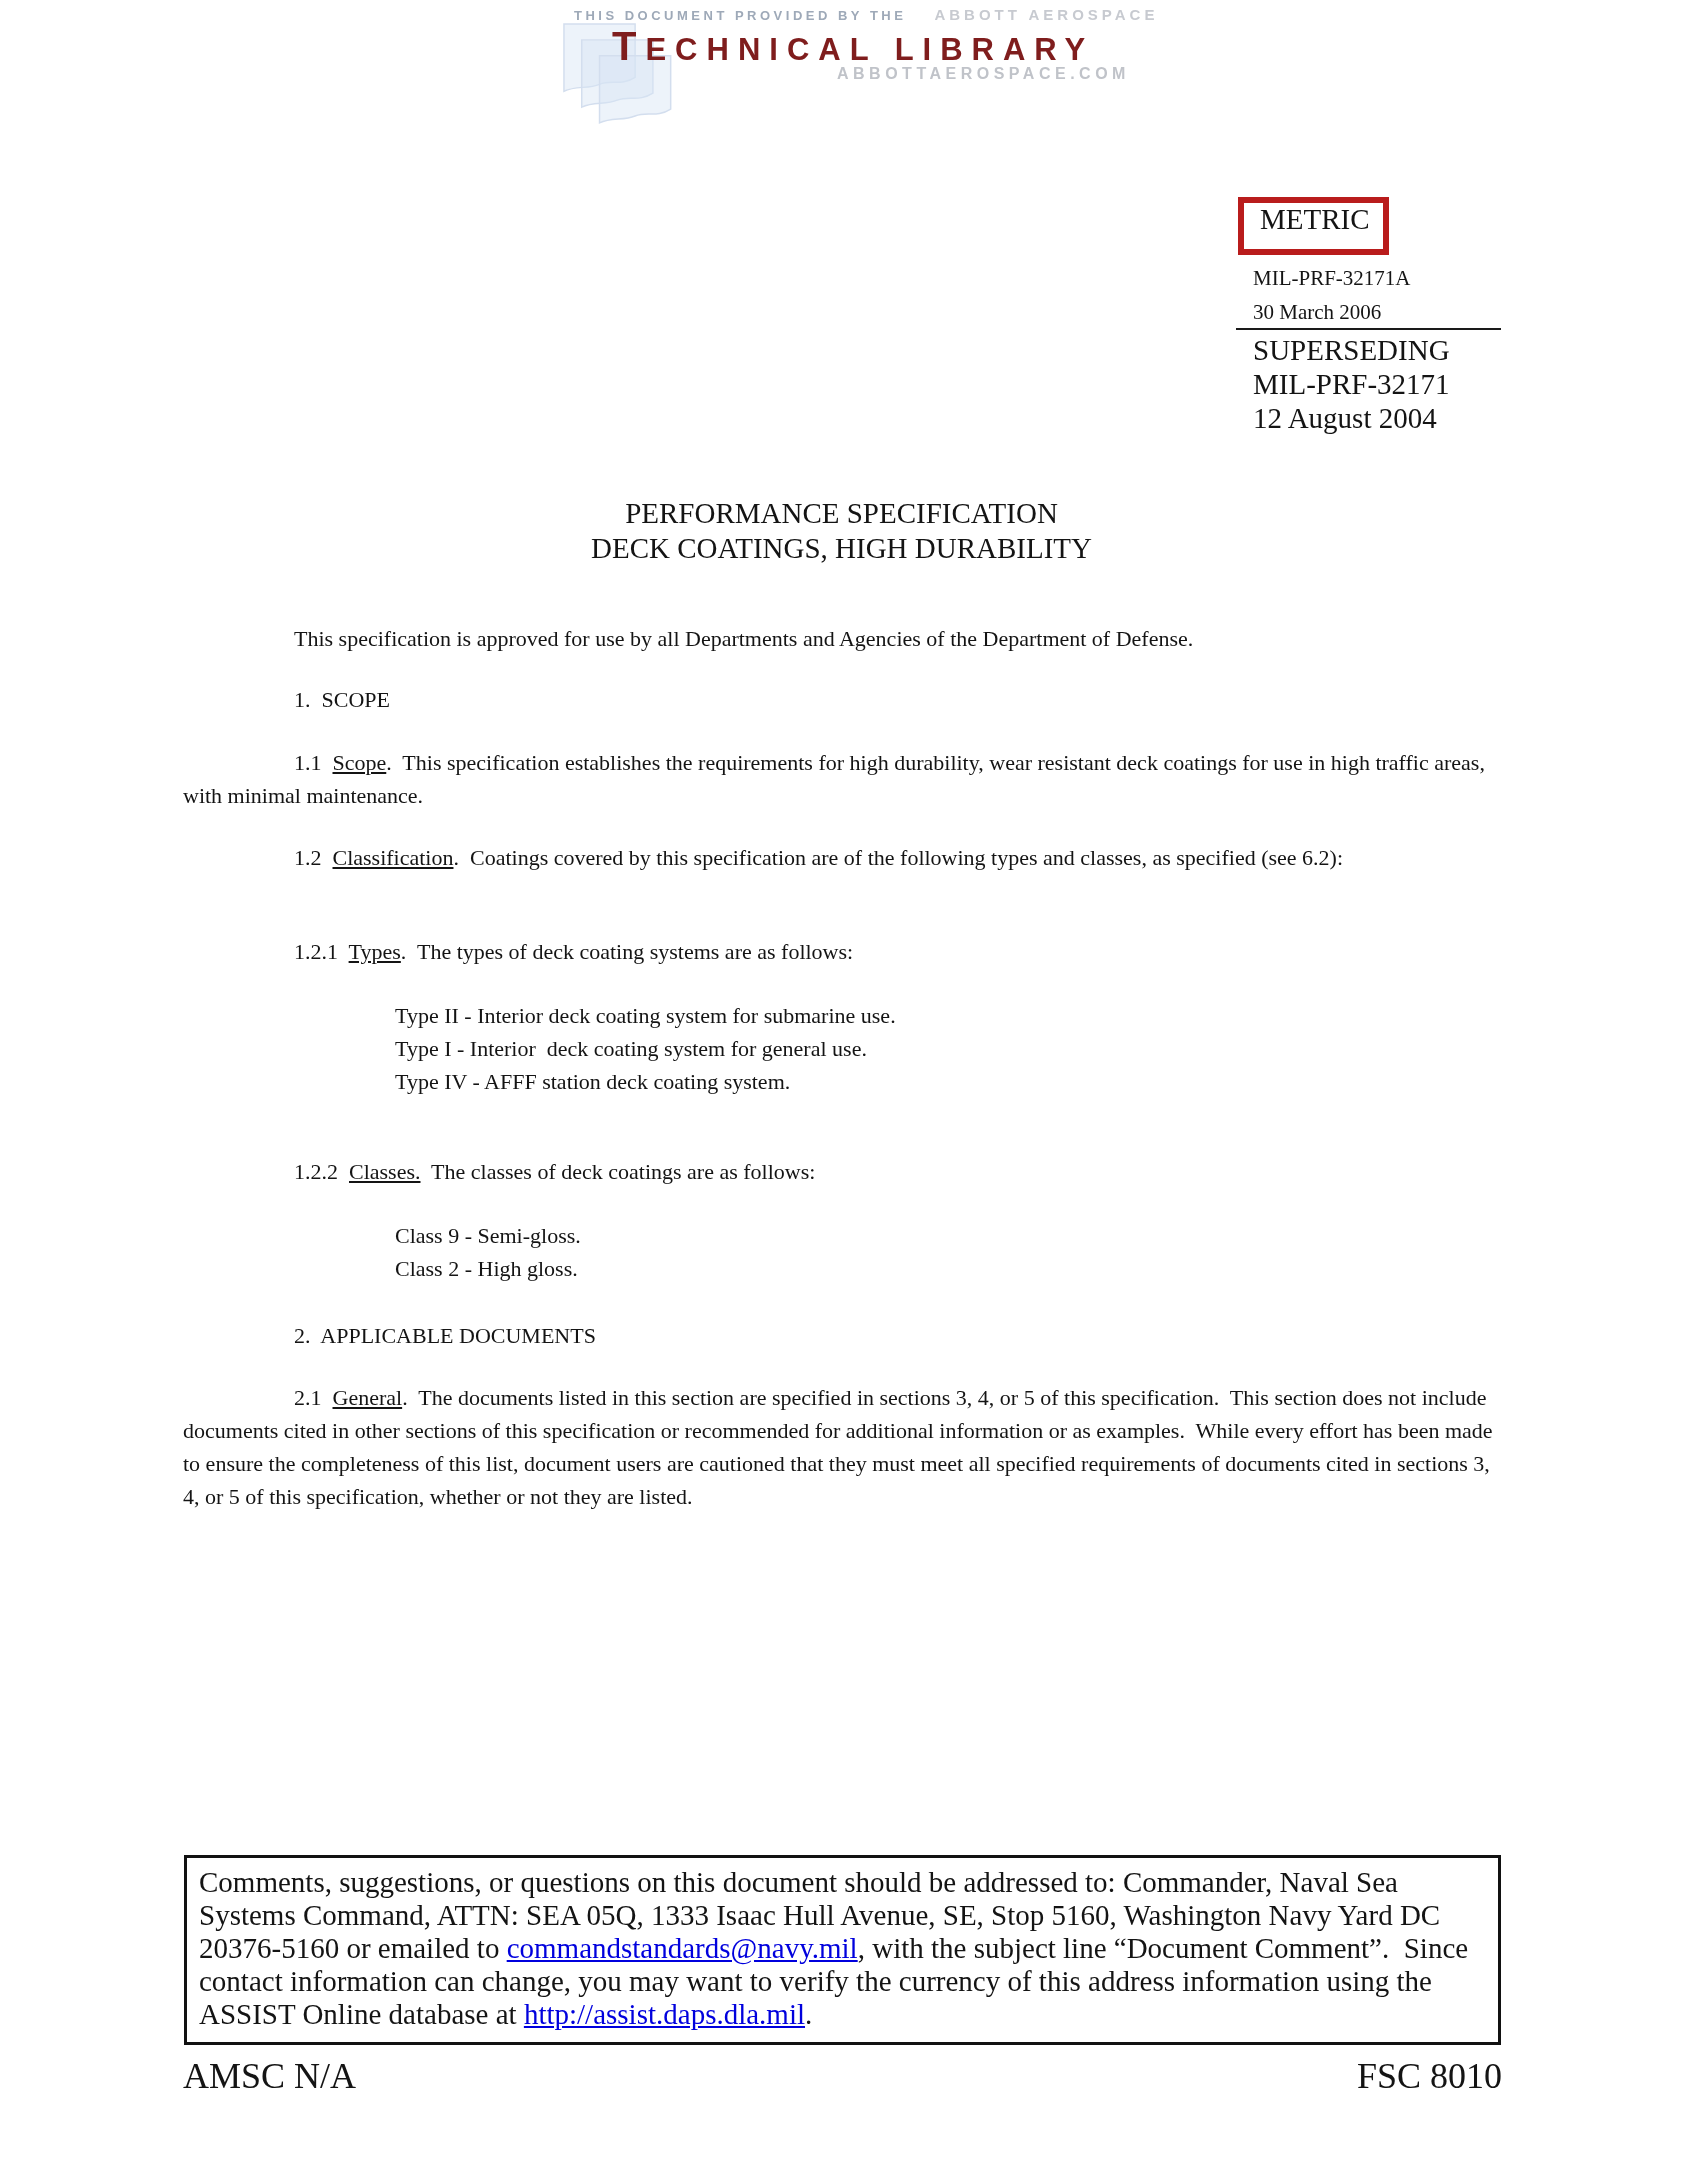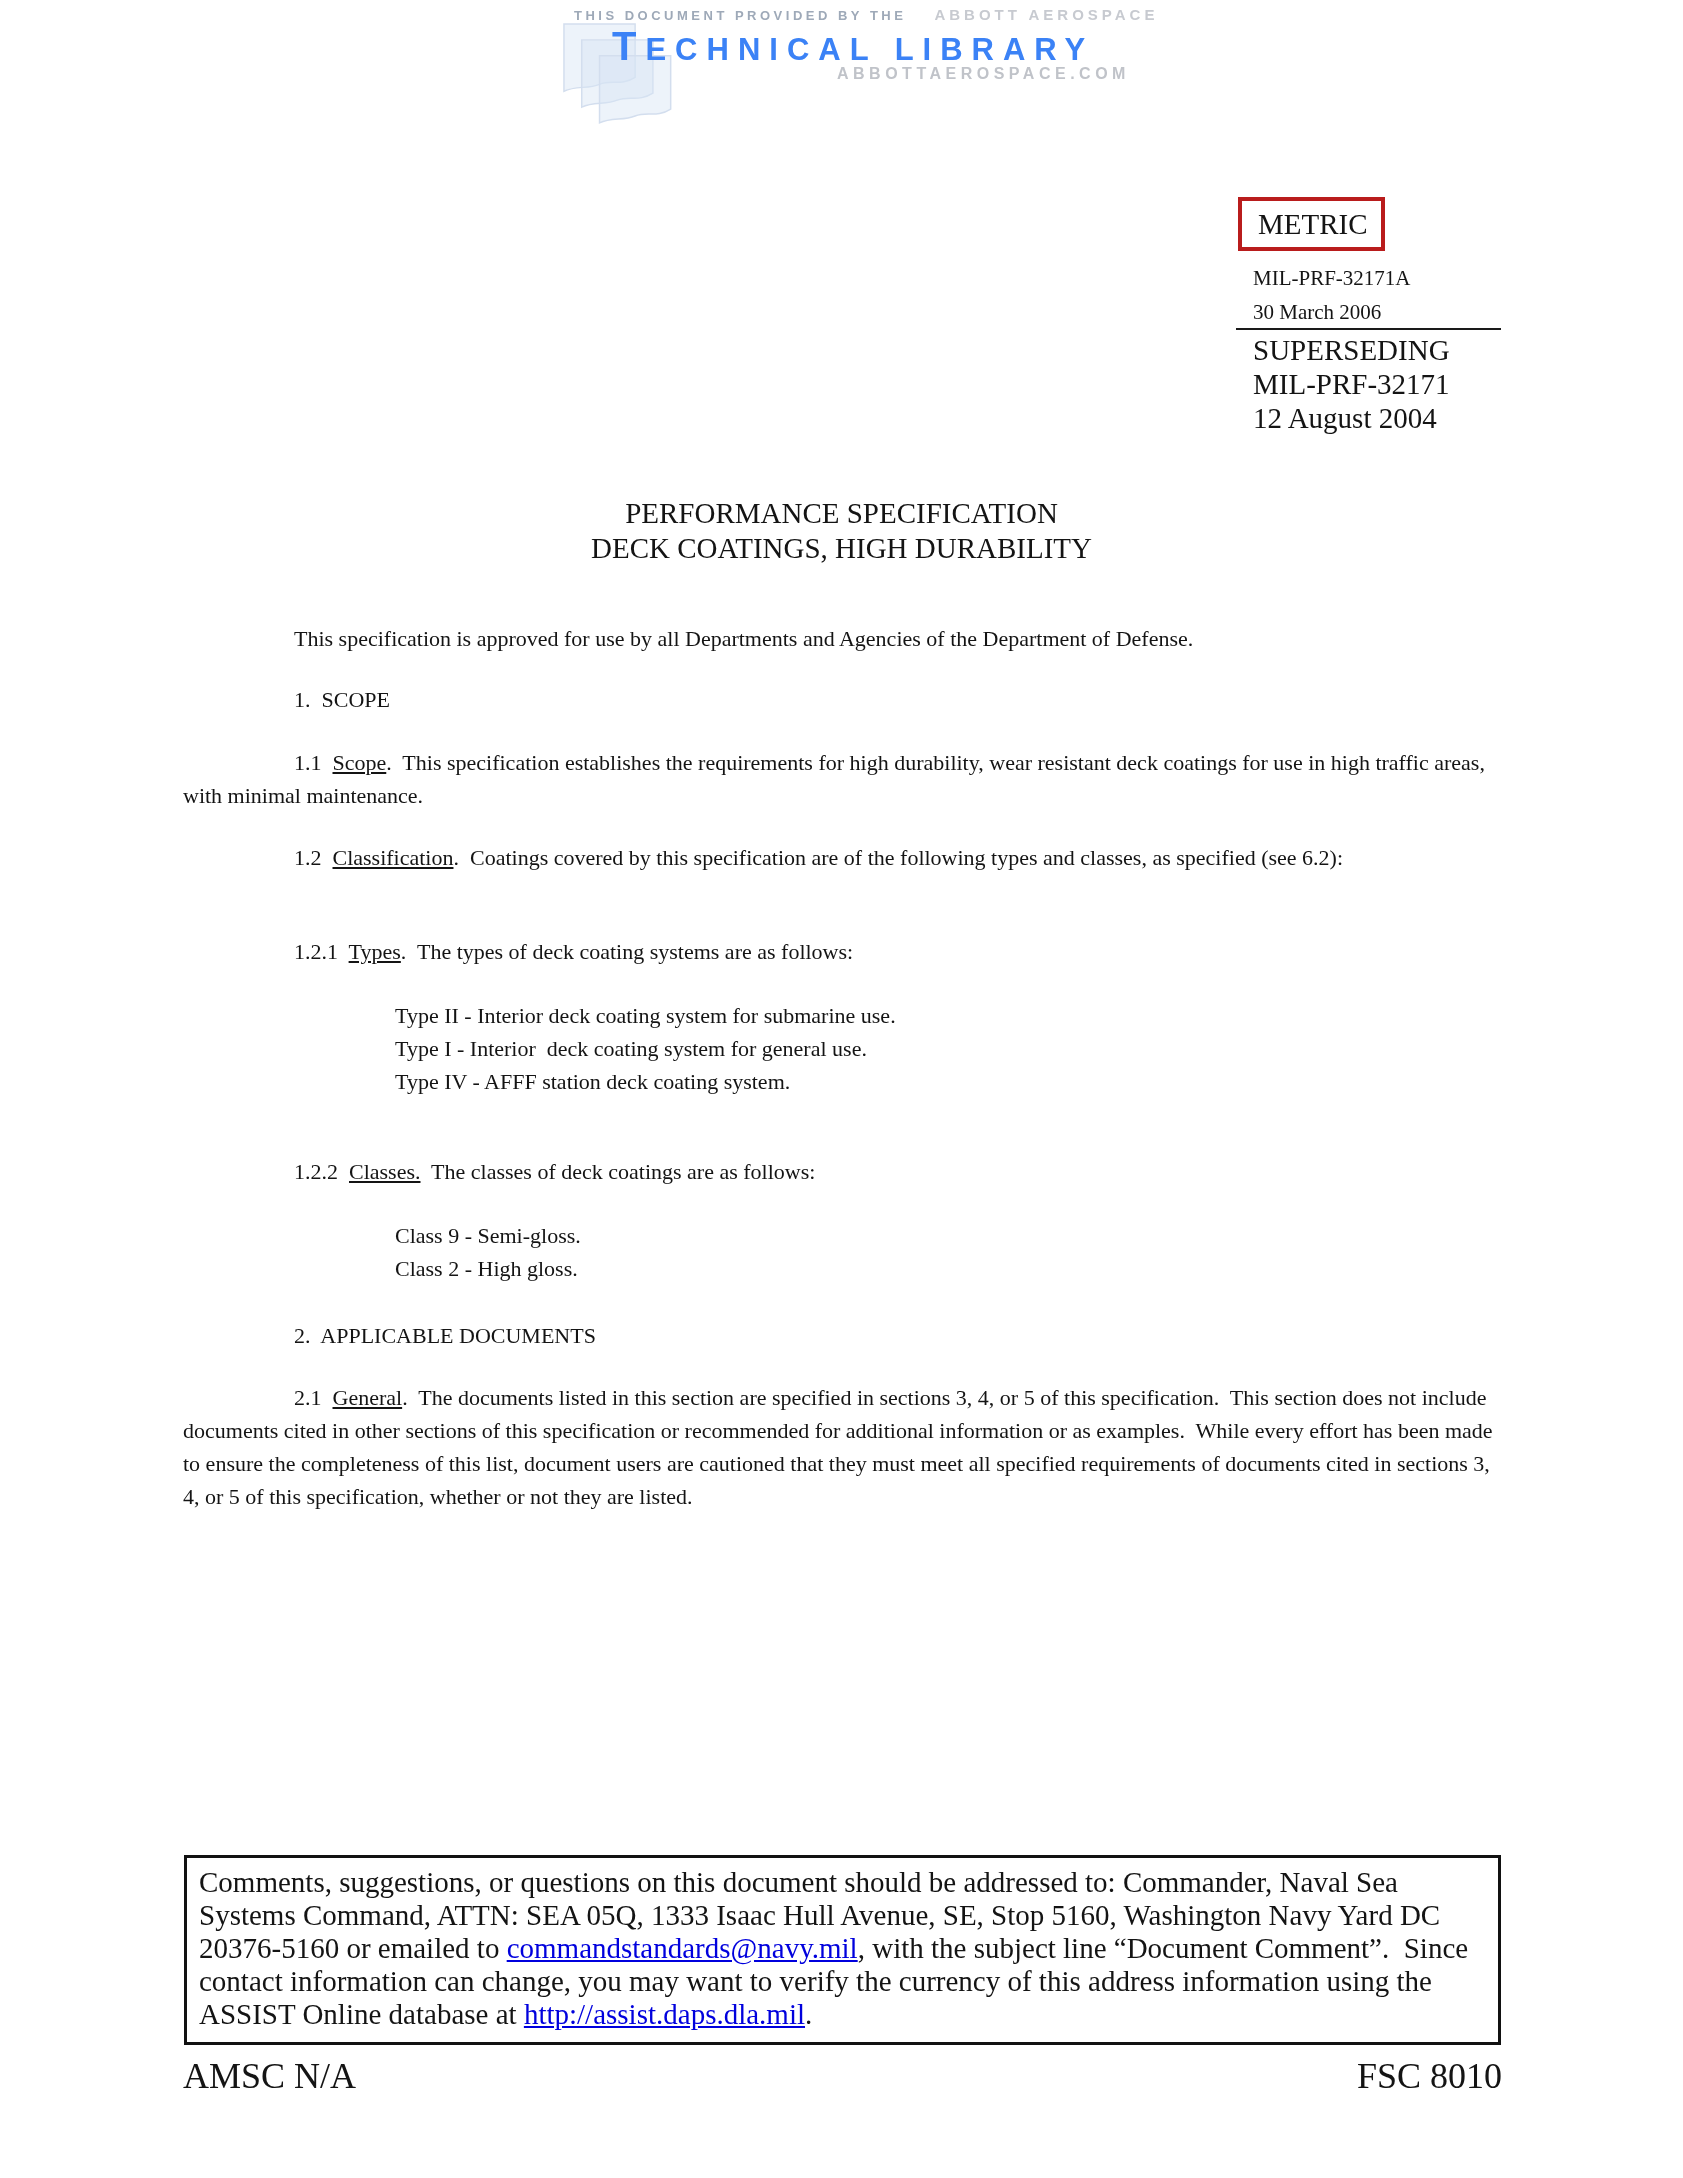--- a/index.html
+++ b/index.html
@@ -9,27 +9,27 @@
     font-family:"Liberation Serif","DejaVu Serif",serif;
   }
   
   .logo      { position:absolute; left:0; top:0; width:1683px; height:129px; }
   .logo-icon { position:absolute; left:560px; top:20px; }
   .logo-top  { position:absolute; left:574px; top:6px; display:flex; align-items:baseline; gap:28px;
                font-family:"Liberation Sans",sans-serif; font-weight:bold; white-space:nowrap; }
   .logo-provided { font-size:13px; letter-spacing:3.5px; color:#9ea9b8; }
   .logo-brand    { font-size:15px; letter-spacing:4px;   color:#c7cad0; }
   .logo-title { position:absolute; left:612px; top:24px; font-family:"Liberation Sans",sans-serif;
-                font-weight:bold; font-size:31px; letter-spacing:9px; color:#3b82f6; white-space:nowrap; }
+                font-weight:bold; font-size:31px; letter-spacing:9px; color:#7f1d1d; white-space:nowrap; }
   .logo-title::first-letter { font-size:40px; }
   .logo-site  { position:absolute; left:837px; top:65px; font-family:"Liberation Sans",sans-serif;
                 font-weight:bold; font-size:16px; letter-spacing:4.5px; color:#c0c3c9; white-space:nowrap; }
   
   .metric-box { position:absolute; left:1238px; top:197px; width:139px; height:46px;
-                border:4px solid #b91c1c; display:flex; align-items:center; }
+                border:6px solid #b91c1c; display:flex; }
   .metric-box span { font-size:29px; padding-left:16px; }
   .doc-id-top { position:absolute; left:1253px; top:261px; font-size:21px; line-height:34px; }
   .date-rule  { position:absolute; left:1236px; top:328px; width:265px; height:2px; background:#1a1a1a; }
   .doc-id-bottom { position:absolute; left:1253px; top:333px; font-size:29px; line-height:34px; }
   
   .doc-title { position:absolute; left:0; top:496px; width:1683px; text-align:center;
                font-size:29px; line-height:35px; }
   
   .blk  { position:absolute; font-size:22px; line-height:33px; }
   .para { left:183px; width:1320px; text-indent:111px; }

